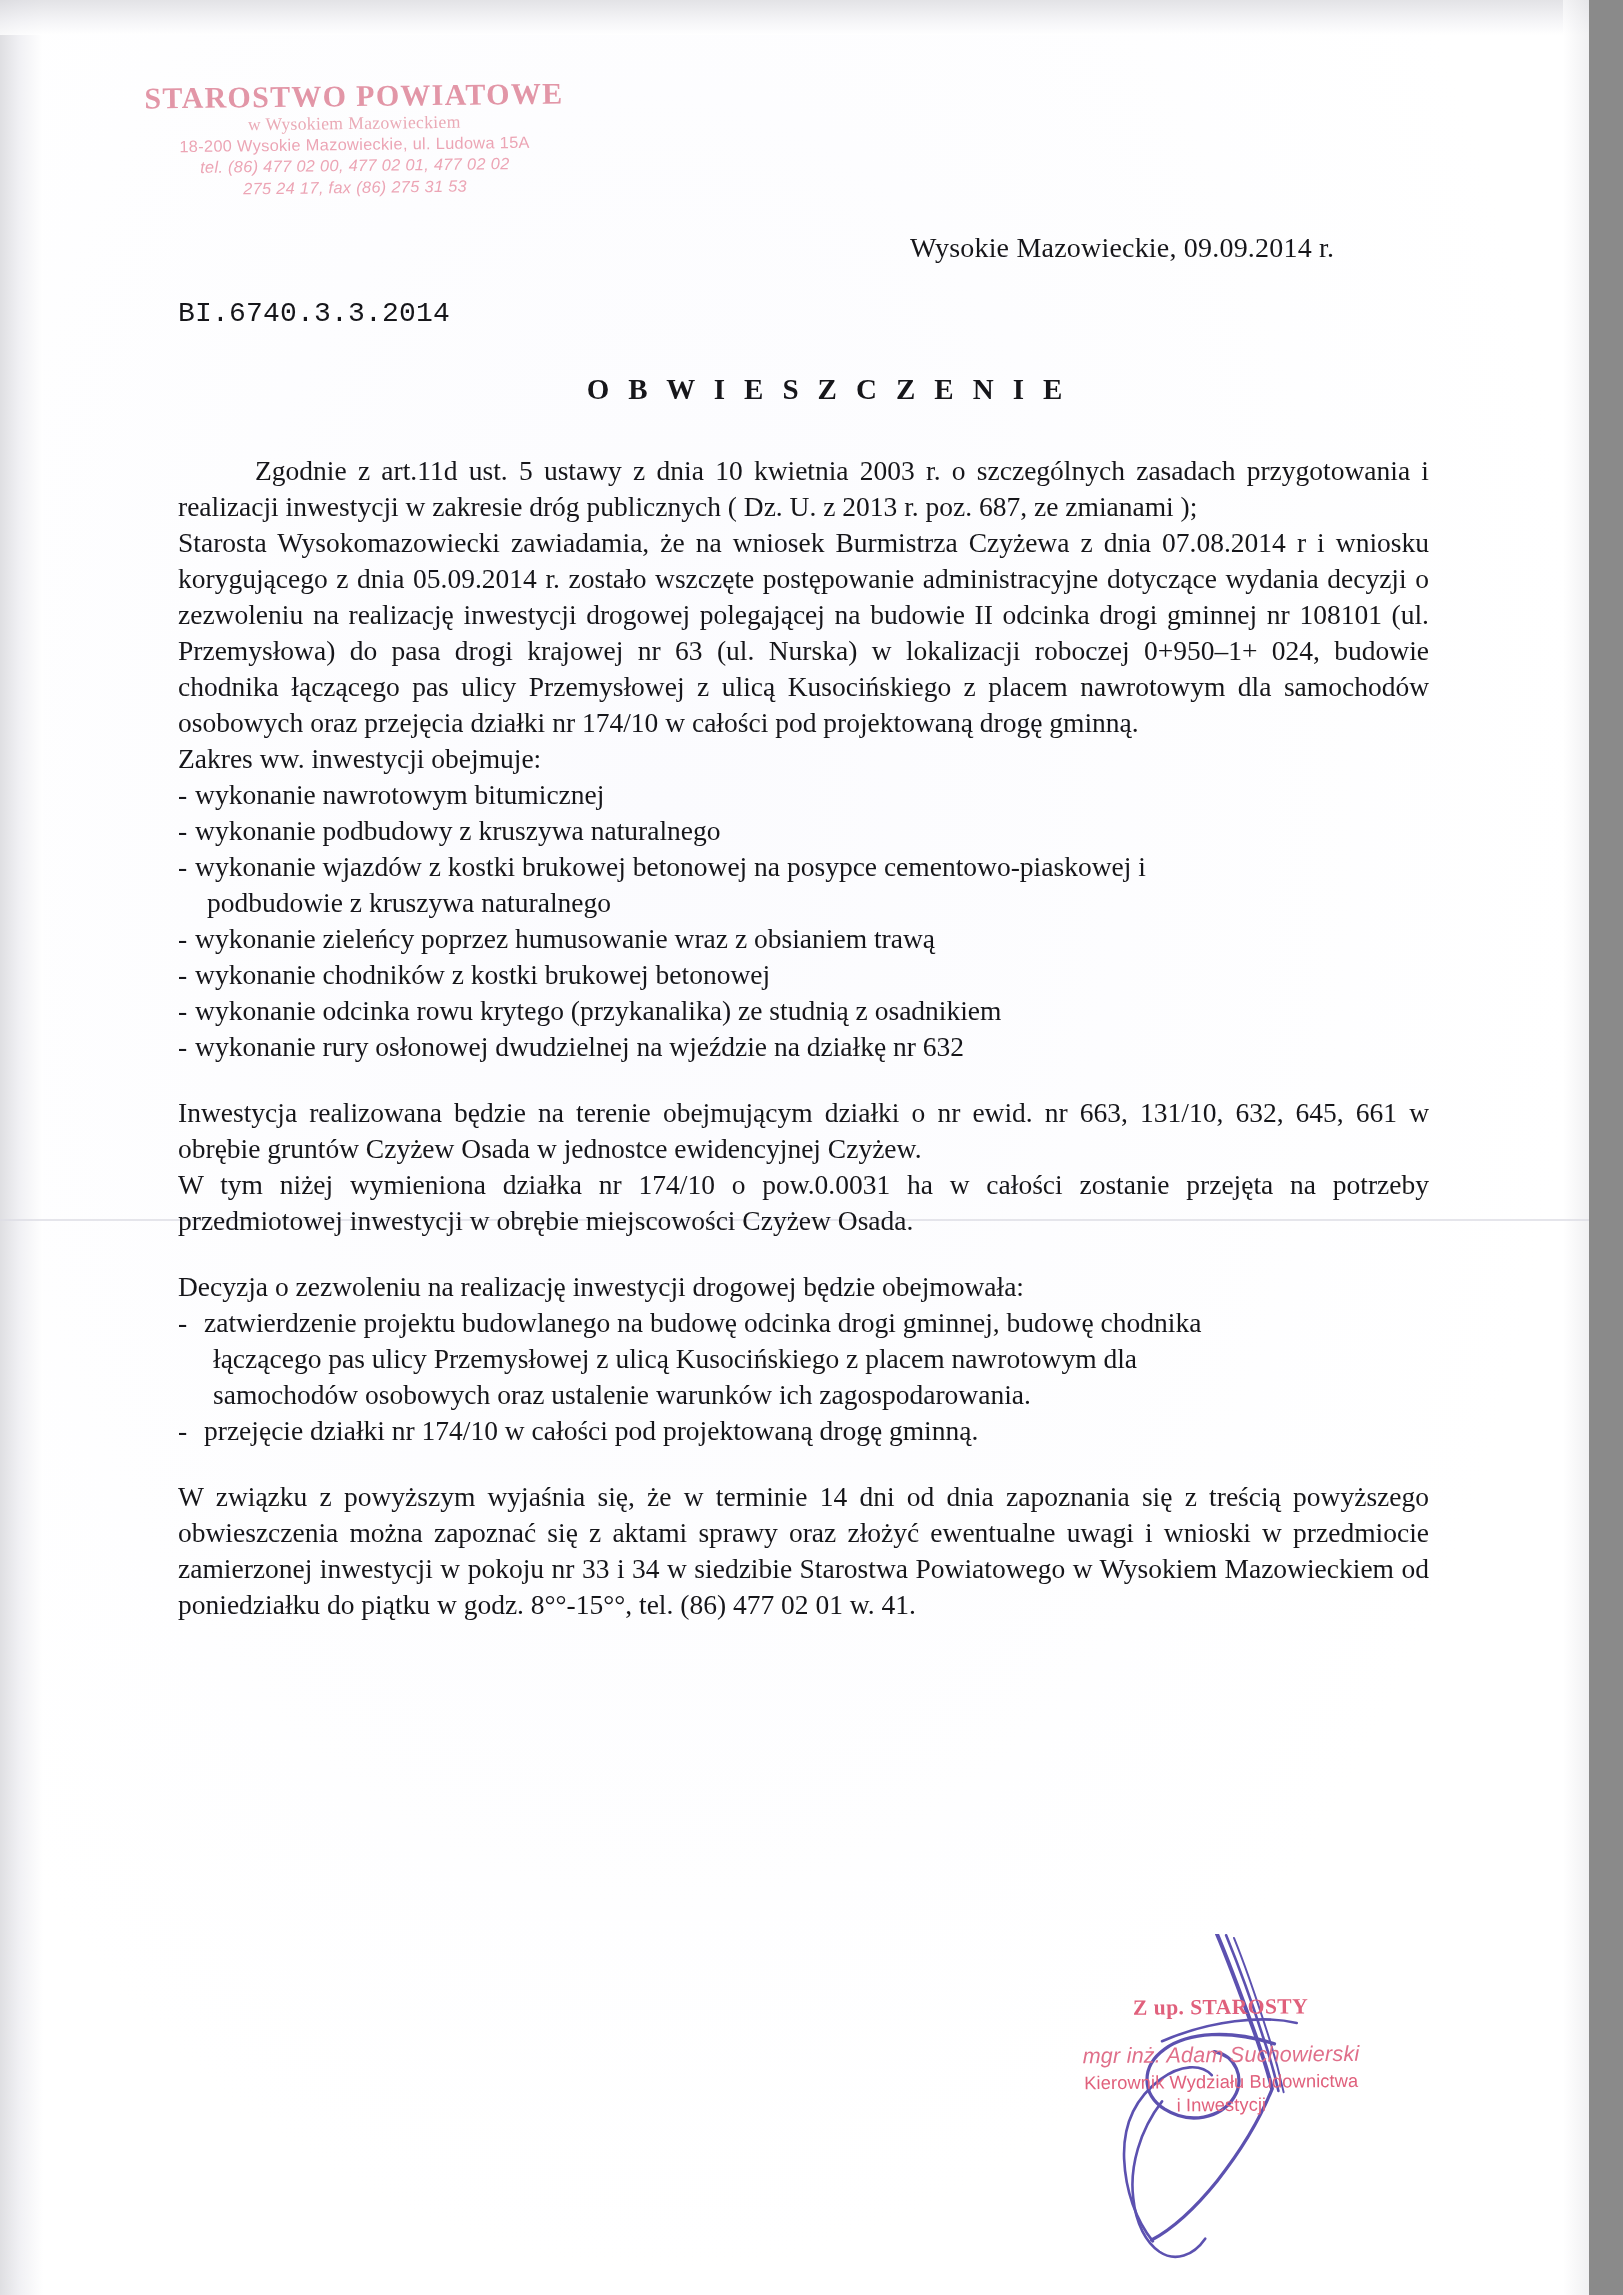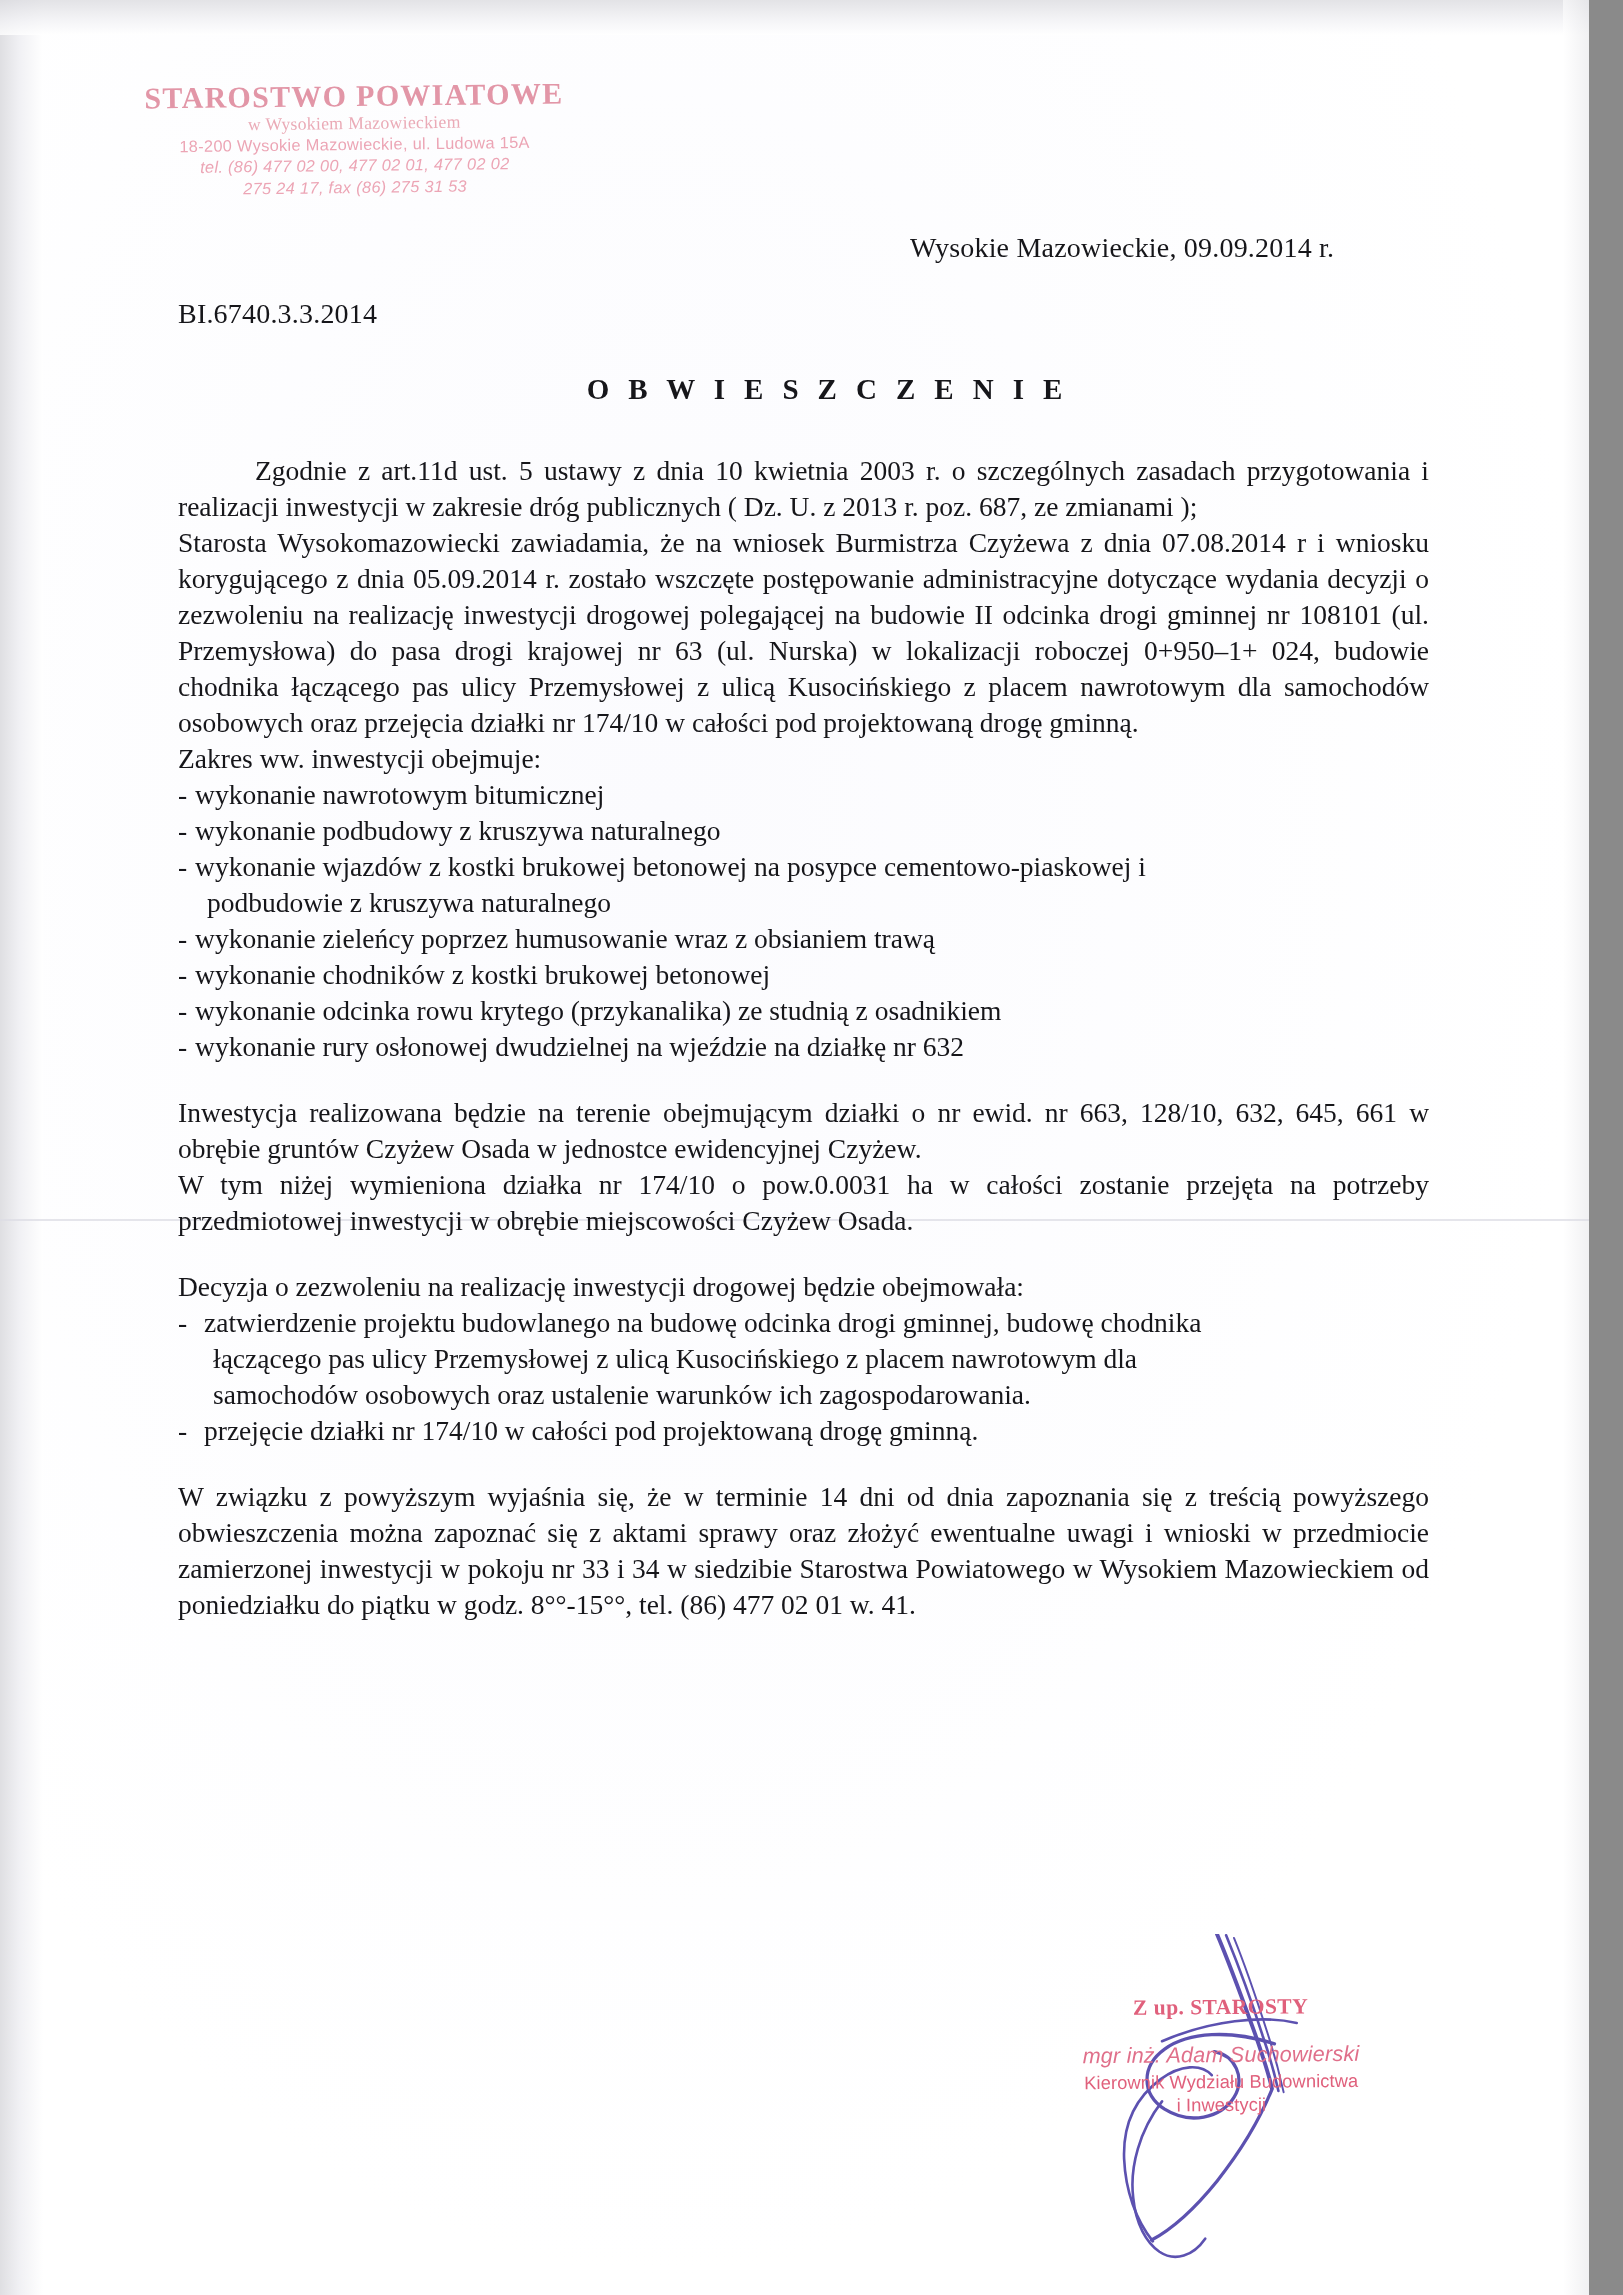--- a/index.html
+++ b/index.html
@@ -87,20 +87,21 @@
     letter-spacing: 0.2px;
     white-space: nowrap;
   }
 
   
   .refno {
     position: absolute;
     left: 178px; top: 298px;
     font-size: 28px;
     letter-spacing: 0.2px;
+    font-family: Liberation Mono, monospace;
   }
 
   
   .doc-title {
     position: absolute;
     left: 16px; top: 373px;
     width: 1623px;
     text-align: center;
     font-size: 29px;
     font-weight: bold;
@@ -240,21 +241,21 @@
       <li>
         <span class="mk">-</span><span>wykonanie odcinka rowu krytego (przykanalika)  ze studnią z osadnikiem</span>
       </li>
       <li>
         <span class="mk">-</span><span>wykonanie rury osłonowej dwudzielnej na wjeździe na działkę nr 632</span>
       </li>
     </ul>
 
     <div class="gap-m"></div>
 
-    <p class="p-just">Inwestycja realizowana będzie na terenie obejmującym  działki o nr ewid. nr 663, 128/10, 632, 645, 661  w  obrębie gruntów Czyżew Osada  w  jednostce ewidencyjnej Czyżew.</p>
+    <p class="p-just">Inwestycja realizowana będzie na terenie obejmującym  działki o nr ewid. nr 663, 131/10, 632, 645, 661  w  obrębie gruntów Czyżew Osada  w  jednostce ewidencyjnej Czyżew.</p>
     <p class="p-just">W tym niżej wymieniona działka nr 174/10 o pow.0.0031 ha w całości zostanie  przejęta  na potrzeby przedmiotowej inwestycji  w obrębie miejscowości   Czyżew Osada.</p>
 
     <div class="gap-m"></div>
 
     <p class="p-left">Decyzja  o zezwoleniu na realizację  inwestycji drogowej będzie  obejmowała:</p>
 
     <ul class="list decyzja-list">
       <li>
         <span class="mk">-</span><span>zatwierdzenie projektu budowlanego na budowę  odcinka drogi gminnej, budowę chodnika</span>
         <div class="decyzja-cont">łączącego pas ulicy Przemysłowej z ulicą  Kusocińskiego  z placem nawrotowym dla</div>

